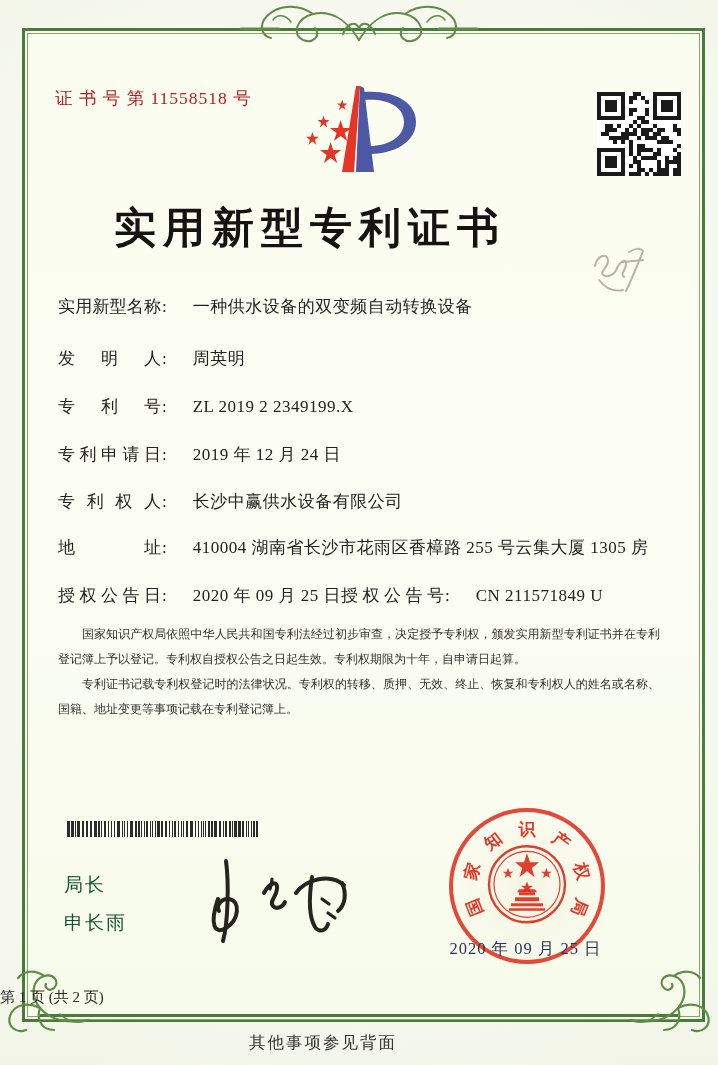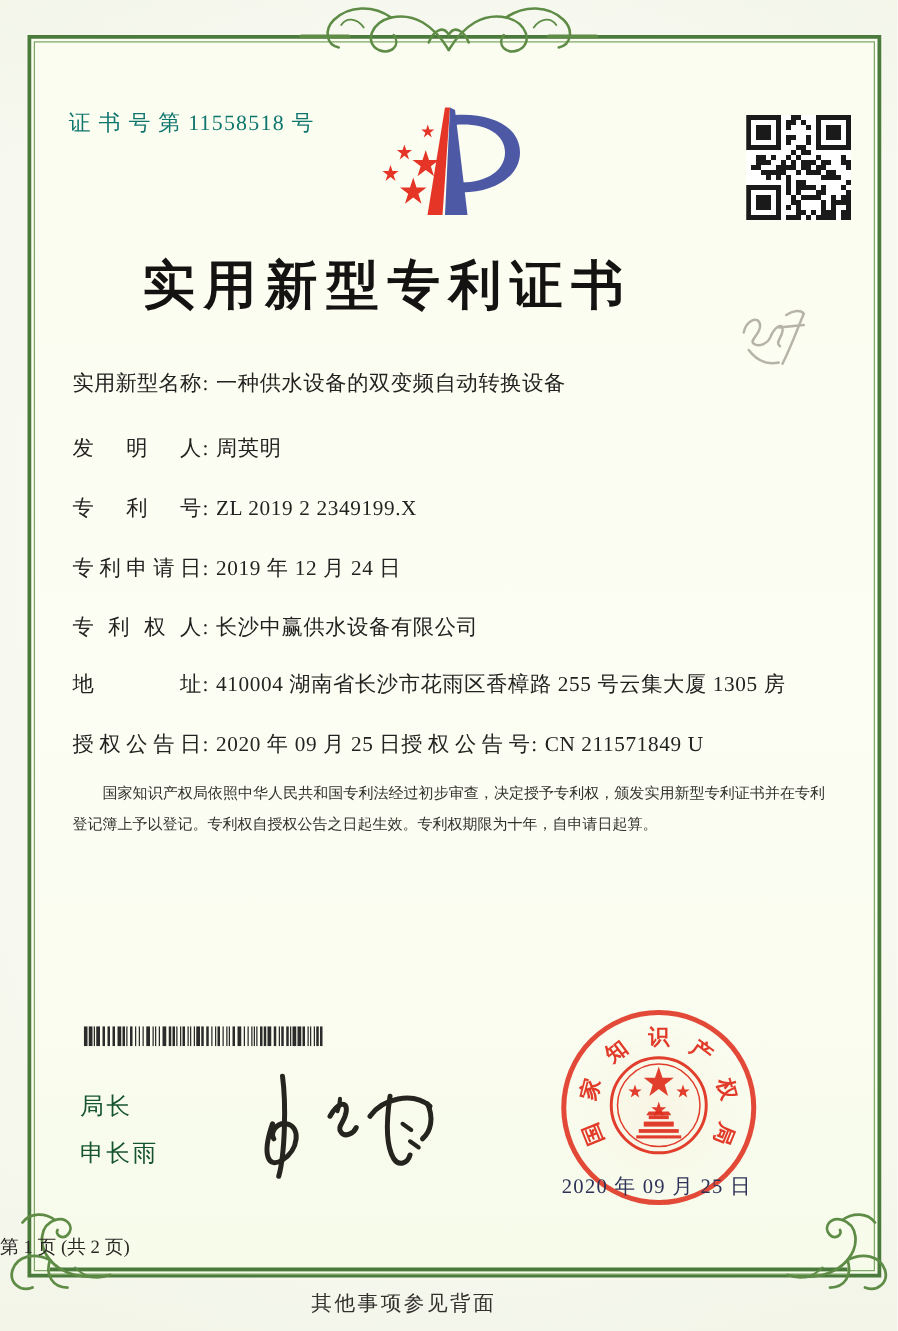--- a/index.html
+++ b/index.html
@@ -18,31 +18,31 @@
   .frame-outer{position:absolute;left:22px;top:28px;width:677px;height:988px;
     border:3px solid var(--border-green,#4a7a3c);
     background:linear-gradient(180deg,#fbfdf0 0%,#fcfef4 55%,#f7fbea 100%);}
   .frame-inner{position:absolute;left:2px;top:2px;right:2px;bottom:2px;
     border:1px solid #7fa868;}
   .bottom-rule{position:absolute;left:0;top:1014px;width:718px;height:8px;}
   .bottom-rule .r1{position:absolute;left:40px;right:40px;top:0;height:3px;background:var(--border-green,#4a7a3c);}
   .bottom-rule .r2{position:absolute;left:40px;right:40px;top:5px;height:1px;background:#7fa868;}
   .flourish{position:absolute;color:#5e8c46;}
   
-  .cert-no{position:absolute;left:55px;top:86px;font-size:17.5px;letter-spacing:1px;color:#0f766e;}
+  .cert-no{position:absolute;left:55px;top:86px;font-size:17.5px;letter-spacing:1px;color:#b91c1c;}
   .logo{position:absolute;left:298px;top:84px;}
   .qr{position:absolute;left:597px;top:92px;width:84px;height:84px;}
   .title{position:absolute;left:0;top:200px;width:620px;text-align:center;
     font-size:42px;font-weight:700;letter-spacing:7px;color:#151312;}
   .scribble{position:absolute;left:577px;top:240px;opacity:.85;}
   
   .field-row{position:absolute;left:58px;width:610px;font-size:17px;color:#242220;white-space:nowrap;}
   .flbl{display:inline-block;width:103px;text-align:justify;text-align-last:justify;}
   .colon{margin:0 6px 0 1px;}
-  .fval{letter-spacing:.5px;}
+  .fval{letter-spacing:.5px;margin-left:20px;}
   .grant-pair2{}
   
   .paras{position:absolute;left:58px;top:622px;width:602px;
     font-size:12px;line-height:25px;text-align:justify;color:#33302c;}
   .paras p{margin:0;text-indent:2em;}
   
   .barcode{position:absolute;left:67px;top:821px;}
   .officer{position:absolute;left:64px;top:872px;font-size:19px;color:#14532d;}
   .officer div{margin-bottom:12px;letter-spacing:2px;}
   .signature{position:absolute;left:192px;top:855px;}
@@ -276,20 +276,21 @@
 </div>
 <div class="field-row" style="top:536px">
   <span class="flbl">地址</span><span class="colon">:</span><span class="fval">410004 湖南省长沙市花雨区香樟路 255 号云集大厦 1305 房</span>
 </div>
 <div class="field-row" style="top:584px">
   <span class="flbl">授权公告日</span><span class="colon">:</span><span class="fval">2020 年 09 月 25 日</span><span class="flbl grant-pair2">授权公告号</span><span class="colon">:</span><span class="fval">CN 211571849 U</span>
 </div>
 
 <div class="paras">
   <p>国家知识产权局依照中华人民共和国专利法经过初步审查，决定授予专利权，颁发实用新型专利证书并在专利登记簿上予以登记。专利权自授权公告之日起生效。专利权期限为十年，自申请日起算。</p>
+  <p>专利证书记载专利权登记时的法律状况。专利权的转移、质押、无效、终止、恢复和专利权人的姓名或名称、国籍、地址变更等事项记载在专利登记簿上。</p>
 </div>
 
 <svg class="barcode" width="196" height="16">
     <rect x="0" y="0" width="3" height="16" fill="#2b2b2b"></rect>
     <rect x="4" y="0" width="3" height="16" fill="#2b2b2b"></rect>
     <rect x="8" y="0" width="1" height="16" fill="#2b2b2b"></rect>
     <rect x="10" y="0" width="3" height="16" fill="#2b2b2b"></rect>
     <rect x="15" y="0" width="2" height="16" fill="#2b2b2b"></rect>
     <rect x="19" y="0" width="2" height="16" fill="#2b2b2b"></rect>
     <rect x="23" y="0" width="2" height="16" fill="#2b2b2b"></rect>

